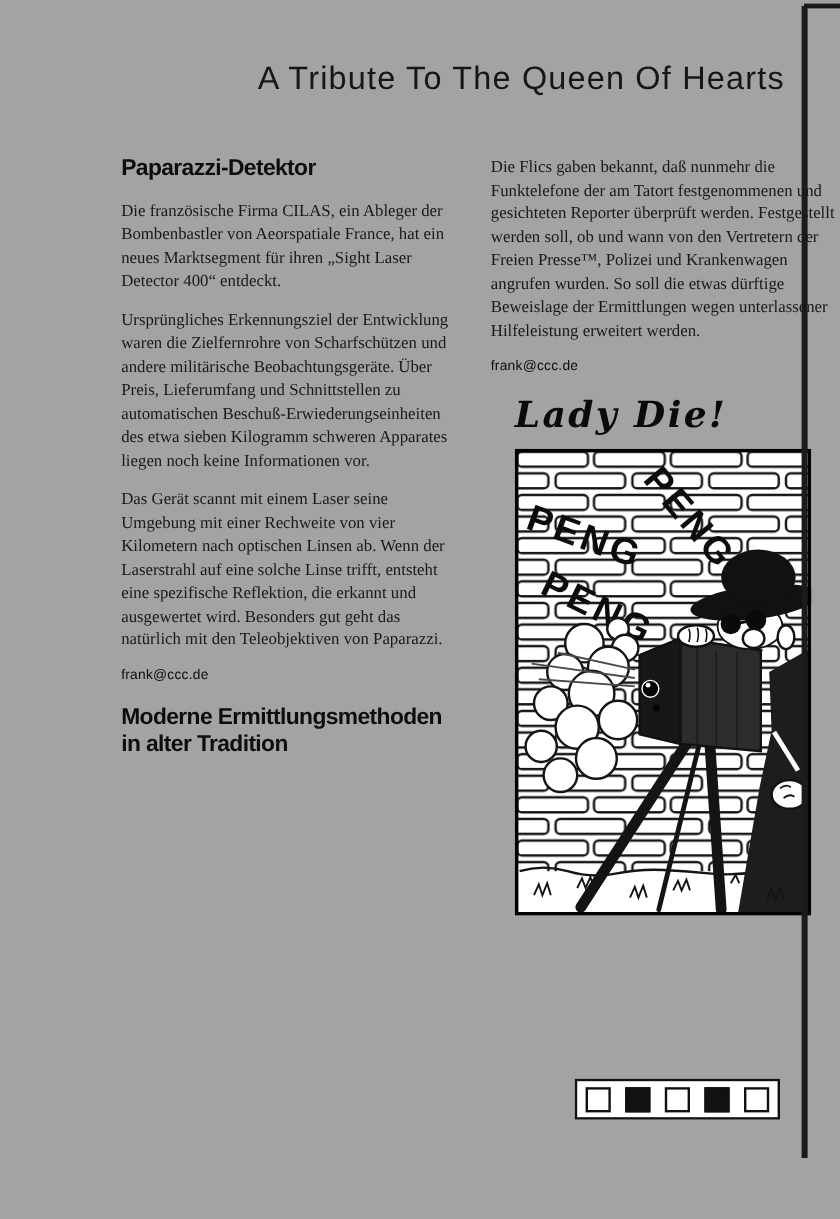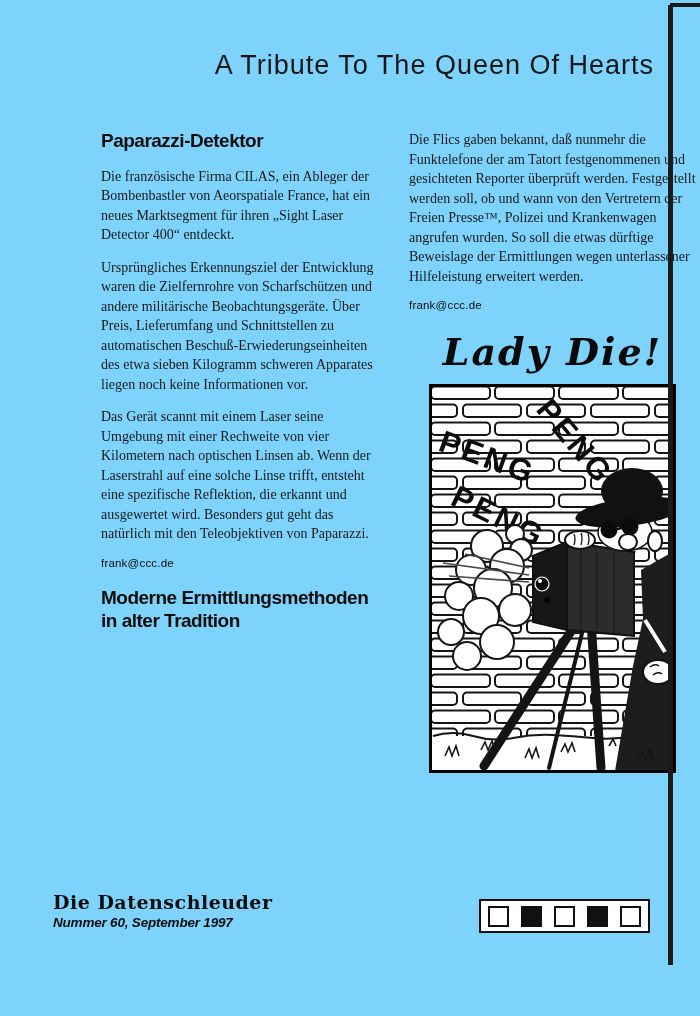--- a/index.html
+++ b/index.html
@@ -1,17 +1,17 @@
 <!DOCTYPE html>
 <html><head>
 <meta charset="utf-8">
 <style>
   html,body{margin:0;padding:0;background:#e8e8e8;}
   #page{
-    position:relative;width:700px;height:1016px;background:#7dd3fc;
+    position:relative;width:700px;height:1016px;background:#a3a3a3;
     font-family:"Liberation Serif",serif;color:#141414;overflow:hidden;
     margin:0 auto;
   }
   
   .page-title{
     position:absolute;top:50px;left:0;right:46px;text-align:right;
     font-family:"Liberation Sans",sans-serif;font-weight:400;
     font-size:27px;letter-spacing:1px;color:#161616;white-space:nowrap;
   }
   
@@ -27,21 +27,21 @@
   p.body{
     font-size:14px;line-height:19.5px;margin:0 0 13px 0;color:#191919;
   }
   .byline{
     font-family:"Liberation Sans",sans-serif;font-weight:400;
     font-size:11.5px;margin:2px 0 18px 0;color:#0d0d0d;letter-spacing:0.2px;
   }
   
   .script-caption{
     font-family:"DejaVu Serif",serif;font-style:italic;font-weight:700;
-    font-size:38px;letter-spacing:2px;text-align:center;
+    font-size:30px;letter-spacing:2px;
     margin:2px 0 10px 0;width:247px;margin-left:20px;color:#0a0a0a;
   }
   .cartoon-svg{display:block;margin-left:20px;}
   
   .footer{position:absolute;left:53px;top:891px;}
   .pub-name{
     font-family:"DejaVu Serif",serif;font-weight:700;font-size:19px;
     letter-spacing:0.5px;color:#0c0c0c;
   }
   .pub-issue{
@@ -167,24 +167,20 @@
         <path d="M96,374 l4,-9 l3,9 l4,-10 l3,10"></path>
         <path d="M132,368 l4,-8 l3,8 l4,-9 l3,9"></path>
         <path d="M210,376 l4,-9 l3,9 l4,-10 l3,10"></path>
         <path d="M180,362 l4,-7 l3,7"></path>
       </g>
 
       <rect x="1.5" y="1.5" width="244" height="386" fill="none" stroke="#000" stroke-width="3"></rect>
     </svg>
   </div>
 
-  <div class="footer">
-    <div class="pub-name">Die Datenschleuder</div>
-    <div class="pub-issue">Nummer 60, September 1997</div>
-  </div>
 
   <div class="page-indicator">
     <div class="sq" data-state="empty"></div>
     <div class="sq" data-state="filled"></div>
     <div class="sq" data-state="empty"></div>
     <div class="sq" data-state="filled"></div>
     <div class="sq" data-state="empty"></div>
   </div>
 
   <div class="edge-v"></div>

